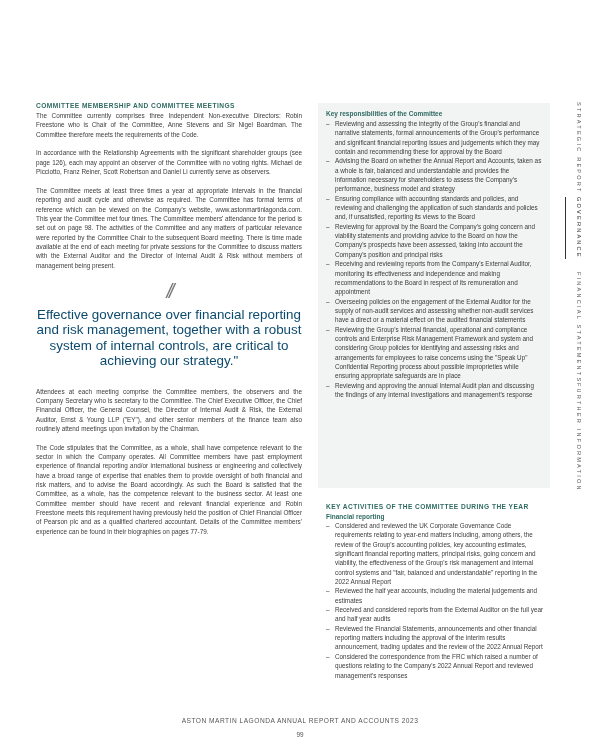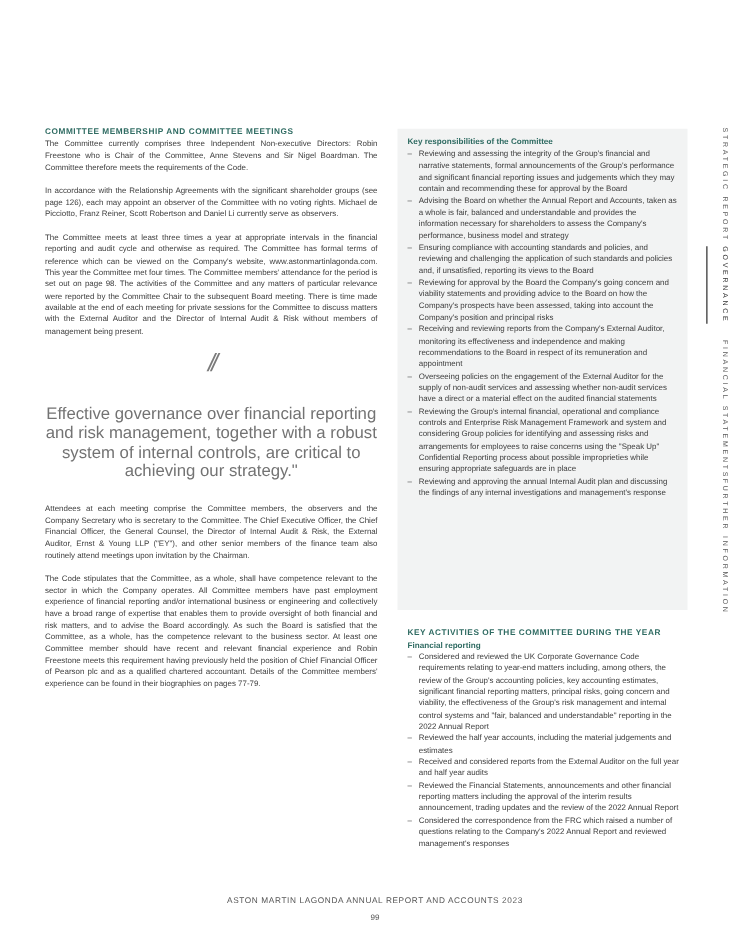--- a/index.html
+++ b/index.html
@@ -12,21 +12,21 @@
   .h-section {
     font-size: 6.6px; font-weight: bold; letter-spacing: 0.45px; color: #2f6b62;
     text-transform: uppercase; margin: 0 0 1px 0; line-height: 9px;
   }
   .para {
     font-size: 6.35px; line-height: 9.35px; text-align: justify; margin: 0 0 9.4px 0; color: #3c3c3c;
   }
   .quote-block { text-align: center; margin: 10px 0 18px 0; }
   .quote-mark { font-size: 20px; color: #7a7a7a; font-style: italic; line-height: 22px; height: 26px; letter-spacing: -3px; }
   .quote-text {
-    font-size: 13.4px; line-height: 15.4px; color: #737373; margin-top: 17px;
+    font-size: 13.4px; line-height: 15.4px; color: #0c4a6e; margin-top: 1px;
   }
   .box {
     background: #f2f3f3; padding: 6px 8px 6px 8px; width: 216px; height: 373px;
   }
   .box-title { font-size: 6.5px; font-weight: bold; color: #2f6b62; margin: 0 0 1px 0; line-height: 9px; }
   ul.dash { list-style: none; margin: 0; padding: 0; }
   ul.dash li {
     font-size: 6.35px; line-height: 9.35px; padding-left: 9px; position: relative; color: #3c3c3c;
   }
   ul.dash li::before { content: "\2013"; position: absolute; left: 0; top: 0; }

